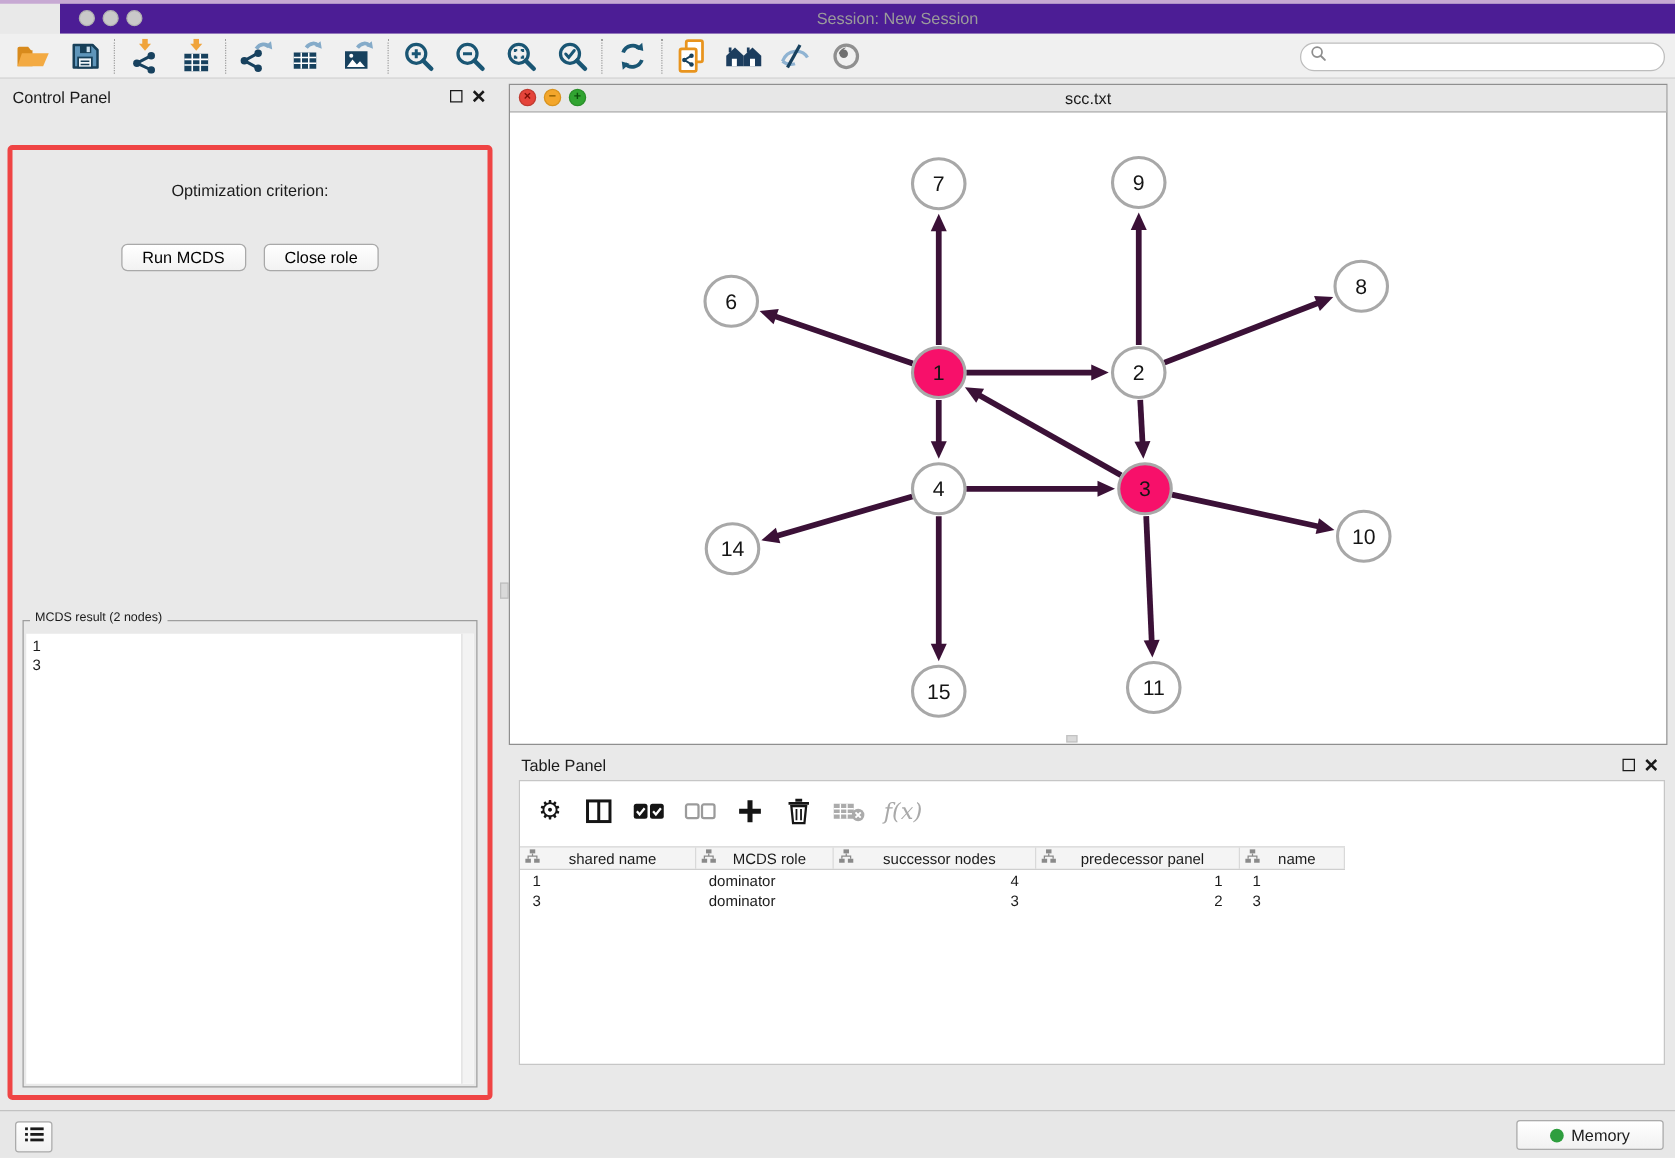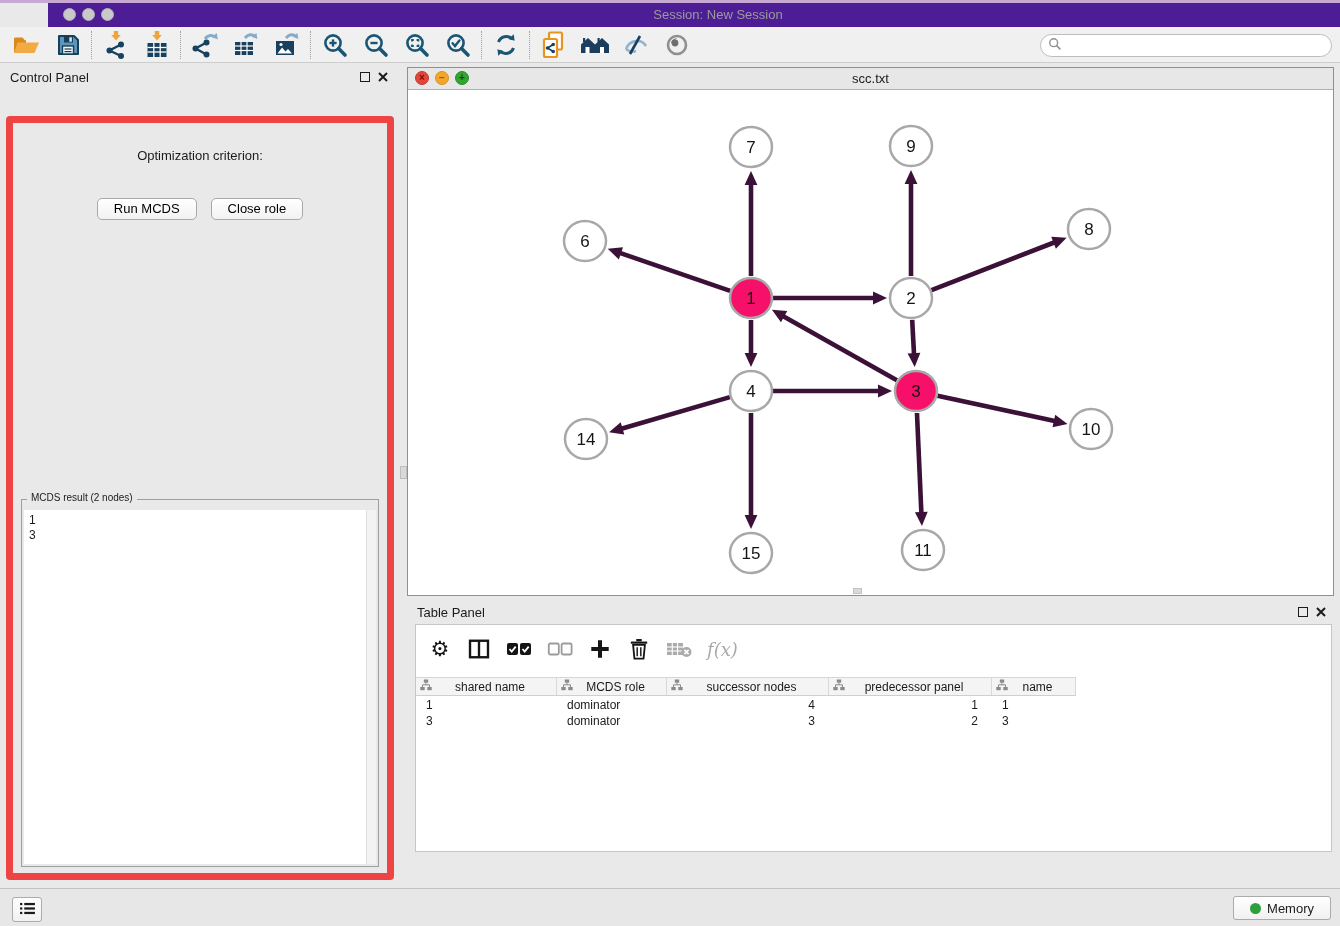--- a/index.html
+++ b/index.html
@@ -33,21 +33,21 @@
   .panel-title{position:absolute;top:7px;left:10px;font-size:13px;}
   .panel-ctl{position:absolute;top:9px;right:12px;display:flex;gap:8px;align-items:center;}
   .float-btn{width:10px;height:10px;border:1.5px solid #1b1b1b;box-sizing:border-box;background:transparent;}
   .close-btn{display:flex;}
   .cp-tabs{position:absolute;top:33px;left:0;width:100%;display:flex;justify-content:center;z-index:2;}
   .ui-tab{height:20px;line-height:20px;padding:0 13px;background:#FFF;border:1px solid #B4B4B4;
           border-left-width:0;font-size:13px;color:#1b1b1b;}
   .ui-tab:first-child{border-left-width:1px;border-radius:4px 0 0 4px;}
   .ui-tab:last-child{border-radius:0 4px 4px 0;}
   .ui-tab.active{background:#DCDCDC;color:#A9A9A9;}
-  .cp-box{position:absolute;left:6px;right:6px;top:53px;bottom:8px;border:7px solid #ef4444;
+  .cp-box{position:absolute;left:6px;right:6px;top:53px;bottom:8px;border:4px solid #ef4444;
           border-radius:4px;background:#E9E9E9;}
   .opt-label{position:absolute;top:25px;width:100%;text-align:center;font-size:13px;}
   .select-box{position:absolute;left:38px;right:40px;top:43px;height:22px;
               background:linear-gradient(#FFF,#F4F4F4);border:1px solid #ABABAB;border-radius:5px;
               display:flex;align-items:center;padding-left:9px;font-size:13px;box-sizing:border-box;}
   .stepper{position:absolute;right:6px;top:4px;display:flex;flex-direction:column;gap:2px;}
   .tri-up{width:0;height:0;border-left:4px solid transparent;border-right:4px solid transparent;border-bottom:5px solid #555;}
   .tri-down{width:0;height:0;border-left:4px solid transparent;border-right:4px solid transparent;border-top:5px solid #555;}
   .cp-buttons{position:absolute;top:75px;width:100%;display:flex;justify-content:center;gap:14px;}
   .btn{height:22px;line-height:20px;padding:0 16px;background:linear-gradient(#FFF,#F2F2F2);
@@ -97,21 +97,21 @@
   .tp-tabs{position:absolute;left:0;right:0;top:262px;display:flex;justify-content:center;}
 
   
   .status-bar{position:absolute;left:0;top:888px;width:100%;height:38px;background:#E7E7E7;
               border-top:1px solid #C2C2C2;box-sizing:border-box;}
   .sb-left-btn{position:absolute;left:12px;top:8px;width:28px;height:23px;
                background:linear-gradient(#FFF,#F1F1F1);border:1px solid #ABABAB;border-radius:3px;
                display:flex;align-items:center;justify-content:center;}
   .sb-mem{position:absolute;right:9px;top:7px;height:24px;background:linear-gradient(#FFF,#F1F1F1);
           border:1px solid #ABABAB;border-radius:3px;display:flex;align-items:center;gap:6px;
-          padding:0 16px;font-size:13px;box-sizing:border-box;}
+          padding:0 26px;font-size:13px;box-sizing:border-box;}
   .mem-dot{width:11px;height:11px;border-radius:50%;background:#2E9E3E;}
 </style>
 </head>
 <body>
 
 <div class="app">
   <div class="purple-strip"></div>
 
   <div class="titlebar">
     <span class="mac-dot" style="left:15px"></span>

